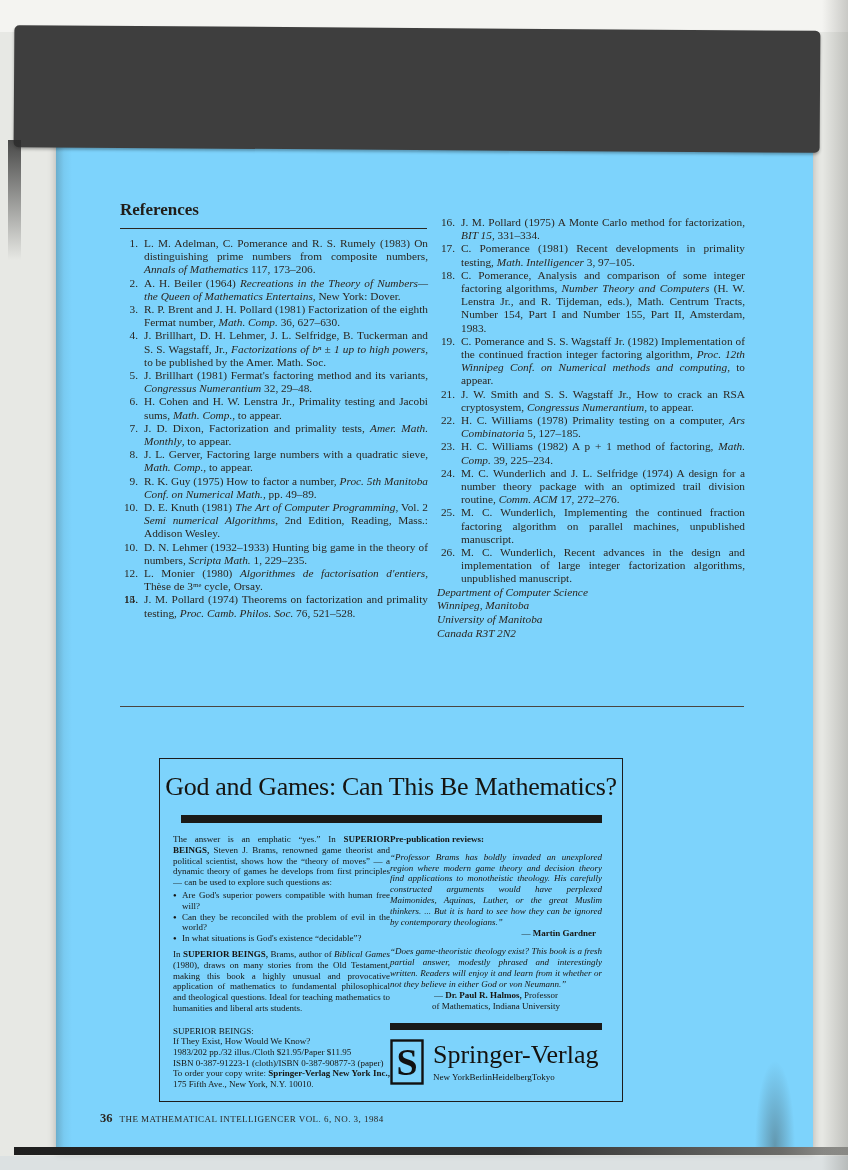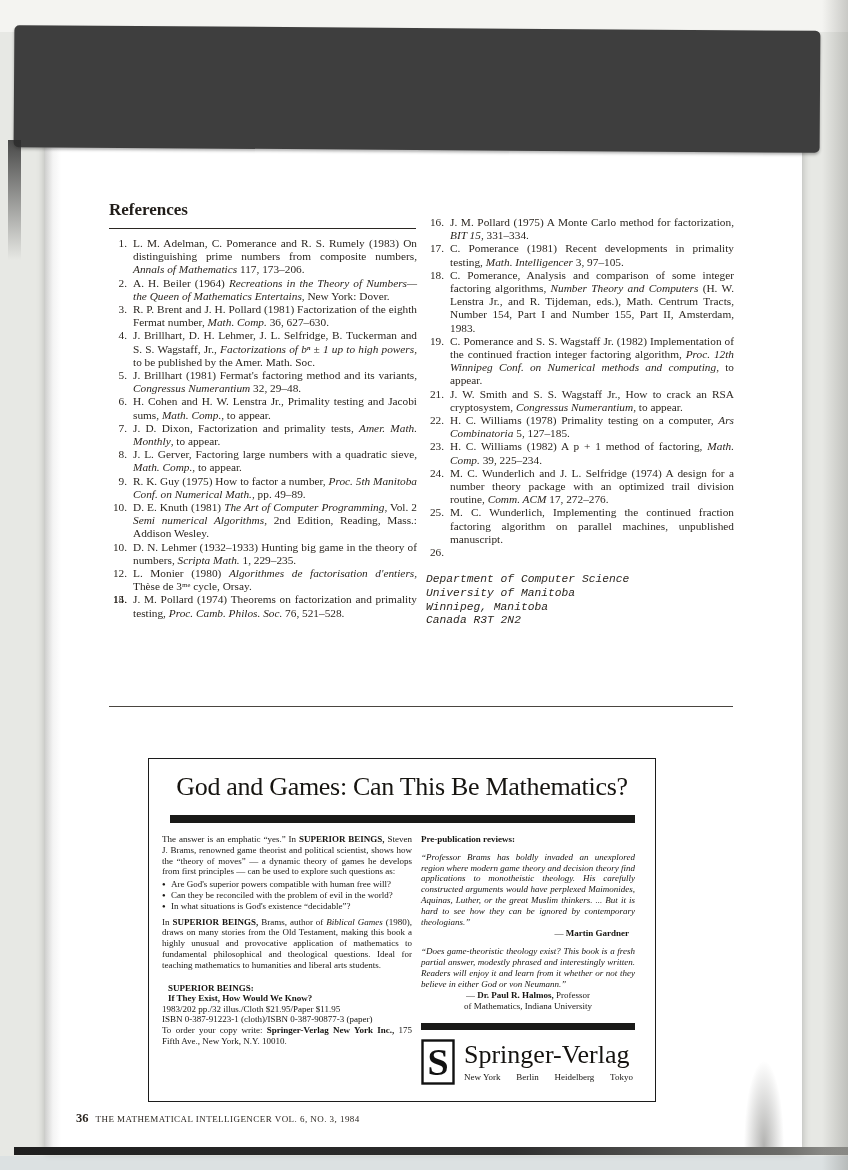--- a/index.html
+++ b/index.html
@@ -7,22 +7,22 @@
        font-family:"Liberation Serif","DejaVu Serif",serif;}
   .scene{position:relative;width:848px;height:1170px;}
 
   
   .bg-top{position:absolute;left:0;top:0;width:848px;height:32px;background:#f4f4f1;}
   .bg-bottom{position:absolute;left:0;top:1156px;width:848px;height:14px;background:#dce1e2;}
   .bg-right{position:absolute;right:0;top:0;width:26px;height:1170px;
             background:linear-gradient(90deg,rgba(90,90,85,0),rgba(90,90,85,.28));}
 
   
-  .page{position:absolute;left:45px;top:142px;width:757px;height:1010px;
-        background:#ffffff;box-shadow:0 0 8px rgba(0,0,0,.25);}
+  .page{position:absolute;left:56px;top:142px;width:757px;height:1010px;
+        background:#7dd3fc;box-shadow:0 0 8px rgba(0,0,0,.25);}
   .page::before{content:"";position:absolute;left:0;top:0;bottom:0;width:16px;
         background:linear-gradient(90deg,rgba(40,40,35,.22),rgba(40,40,35,.05) 8px,rgba(40,40,35,0) 16px);}
   .smudge{position:absolute;left:693px;top:850px;width:52px;height:162px;
         background:radial-gradient(ellipse 55% 75% at 50% 95%,rgba(55,55,50,.38),rgba(55,55,50,0) 70%);}
 
   
   .band{position:absolute;left:14px;top:28px;width:806px;height:122px;background:#3e3e3e;
         border-radius:5px;transform:rotate(.4deg);box-shadow:0 2px 3px rgba(0,0,0,.3);}
   .band-tail{position:absolute;left:8px;top:140px;width:13px;height:120px;
         background:linear-gradient(180deg,rgba(45,45,45,.85),rgba(45,45,45,0));}
@@ -33,53 +33,53 @@
 
   
   .refs-head{position:absolute;left:64px;top:58px;font-size:17px;font-weight:bold;color:#211d19;}
   .refs-rule{position:absolute;left:64px;top:86px;width:307px;border-top:1.6px solid #2b2722;}
   .col{position:absolute;width:308px;color:#2b2620;font-size:11.3px;line-height:13.2px;}
   .col-left{left:64px;top:95px;}
   .col-right{left:381px;top:74px;}
   ol.reflist{list-style:none;margin:0;padding:0;}
   .ref{position:relative;padding-left:24px;text-align:justify;}
   .ref .num{position:absolute;left:0;width:18px;text-align:right;}
-  .address{margin-top:27px;font-style:italic;line-height:13.8px;font-family:Liberation Mono, monospace;}
+  .address{font-style:italic;line-height:13.8px;}
 
   .divider{position:absolute;left:64px;top:564px;width:624px;border-top:1.2px solid #4a4540;}
 
   
-  .ad{position:absolute;left:103px;top:616px;width:508px;height:344px;
+  .ad{position:absolute;left:103px;top:616px;width:464px;height:344px;
       border:1.6px solid #1c1c1c;box-sizing:border-box;color:#171512;}
   .ad-title{margin-top:13px;text-align:center;font-size:26px;letter-spacing:-.3px;color:#161410;}
   .ad-bar{height:8px;background:#1a1a18;margin:13px 20px 0 21px;}
   .ad-cols{display:flex;justify-content:space-between;padding:11px 20px 0 13px;}
   .ad-left{width:250px;font-size:9px;line-height:10.8px;}
   .ad-right{width:214px;font-size:9px;line-height:10.8px;}
   .ad-left p,.ad-right p{margin:0;text-align:justify;}
   .ad-left .para2{margin-top:5px;}
   ul.qlist{list-style:none;margin:2px 0 0 0;padding:0;}
   ul.qlist li{position:relative;padding-left:9px;text-align:justify;}
   ul.qlist li::before{content:"●";position:absolute;left:0;top:0;font-size:6px;}
   .book-block{margin-top:12px;line-height:10.6px;}
-  .book-block .bb{font-weight:bold;margin-left:6px;}
+  .book-block .bb{font-weight:normal;}
   .order{margin-top:7px;}
   .rev-head{font-weight:bold;}
   .review{font-style:italic;margin-top:7px !important;}
   .attrib1{text-align:right !important;padding-right:6px;margin-top:1px !important;}
   .attrib2{text-align:center !important;margin-left:46px;line-height:11px;margin-top:1px !important;}
   .ad-bar2{height:7px;background:#1a1a18;margin-top:11px;}
   .springer-row{display:flex;align-items:flex-start;margin-top:9px;}
   .logo-box{width:34px;height:46px;flex:0 0 34px;margin-right:9px;}
   .springer-name{font-size:26px;line-height:26px;margin-top:3px;color:#14120f;}
-  .cities{display:flex;justify-content:space-between;font-size:9px;margin-top:4px;width:169px;}
+  .cities{display:flex;font-size:9px;margin-top:4px;width:169px;}
 
   
   .footer{position:absolute;left:31px;top:966px;color:#2b2620;}
-  .footer .pgnum{font-weight:bold;font-size:12.5px;margin-right:7px;}
+  .footer .pgnum{font-weight:bold;font-size:12.5px;margin-right:7px;margin-left:13px;}
   .footer .jline{font-size:9px;letter-spacing:.45px;}
 </style>
 </head>
 <body>
 
 <div class="scene">
   <div class="bg-top"></div>
   <div class="bg-bottom"></div>
 
   <div class="page">
@@ -111,26 +111,26 @@
       <ol class="reflist" id="refs-right">
           <li class="ref"><span class="num">16.</span><span>J. M. Pollard (1975) A Monte Carlo method for factorization, <i>BIT 15</i>, 331–334.</span></li>
           <li class="ref"><span class="num">17.</span><span>C. Pomerance (1981) Recent developments in primality testing, <i>Math. Intelligencer</i> 3, 97–105.</span></li>
           <li class="ref"><span class="num">18.</span><span>C. Pomerance, Analysis and comparison of some integer factoring algorithms, <i>Number Theory and Computers</i> (H. W. Lenstra Jr., and R. Tijdeman, eds.), Math. Centrum Tracts, Number 154, Part I and Number 155, Part II, Amsterdam, 1983.</span></li>
           <li class="ref"><span class="num">19.</span><span>C. Pomerance and S. S. Wagstaff Jr. (1982) Implementation of the continued fraction integer factoring algorithm, <i>Proc. 12th Winnipeg Conf. on Numerical methods and computing</i>, to appear.</span></li>
           <li class="ref"><span class="num">21.</span><span>J. W. Smith and S. S. Wagstaff Jr., How to crack an RSA cryptosystem, <i>Congressus Numerantium</i>, to appear.</span></li>
           <li class="ref"><span class="num">22.</span><span>H. C. Williams (1978) Primality testing on a computer, <i>Ars Combinatoria</i> 5, 127–185.</span></li>
           <li class="ref"><span class="num">23.</span><span>H. C. Williams (1982) A p + 1 method of factoring, <i>Math. Comp.</i> 39, 225–234.</span></li>
           <li class="ref"><span class="num">24.</span><span>M. C. Wunderlich and J. L. Selfridge (1974) A design for a number theory package with an optimized trail division routine, <i>Comm. ACM</i> 17, 272–276.</span></li>
           <li class="ref"><span class="num">25.</span><span>M. C. Wunderlich, Implementing the continued fraction factoring algorithm on parallel machines, unpublished manuscript.</span></li>
-          <li class="ref"><span class="num">26.</span></li>
+          <li class="ref"><span class="num">26.</span><span>M. C. Wunderlich, Recent advances in the design and implementation of large integer factorization algorithms, unpublished manuscript.</span></li>
         </ol>
       <div class="address" id="address">
           <div>Department of Computer Science</div>
+          <div>Winnipeg, Manitoba</div>
           <div>University of Manitoba</div>
-          <div>Winnipeg, Manitoba</div>
           <div>Canada R3T 2N2</div>
         </div>
     </div>
 
     <div class="divider"></div>
 
     <div class="ad">
       <div class="ad-title">God and Games: Can This Be Mathematics?</div>
       <div class="ad-bar"></div>
       <div class="ad-cols">

